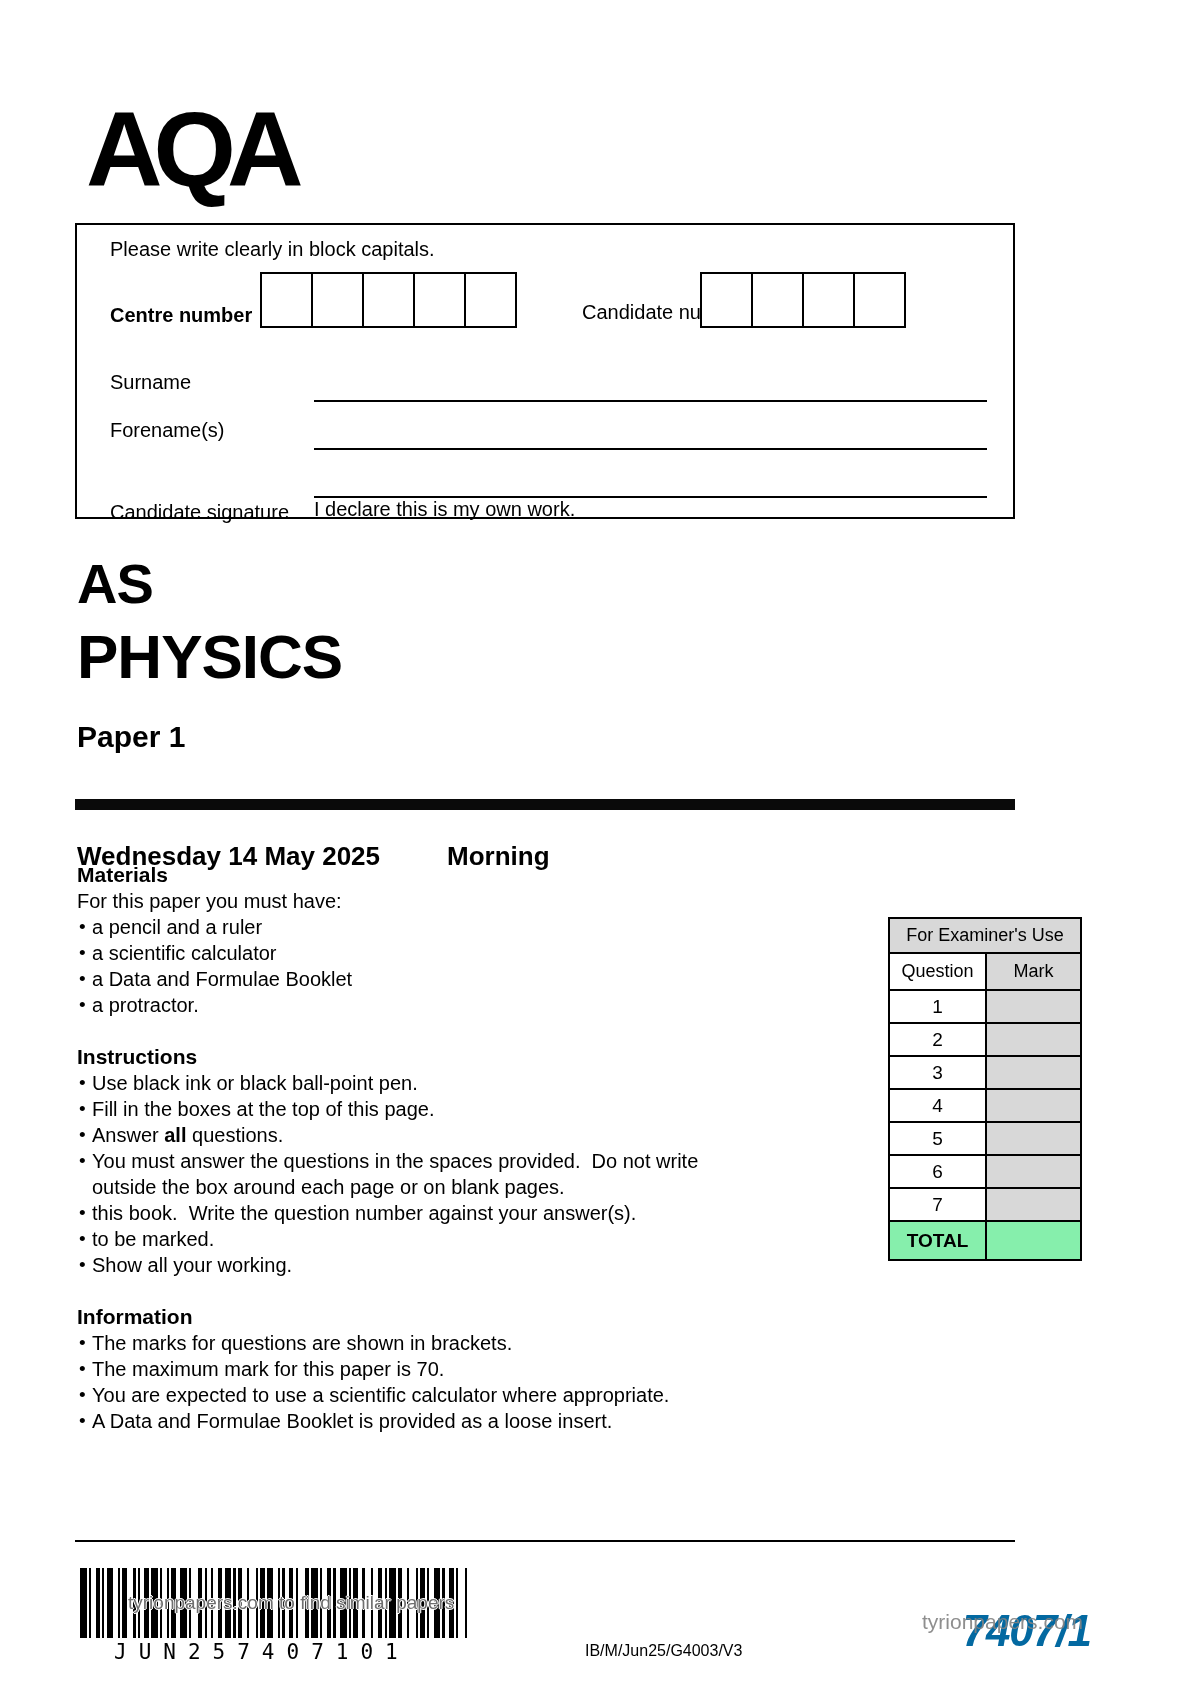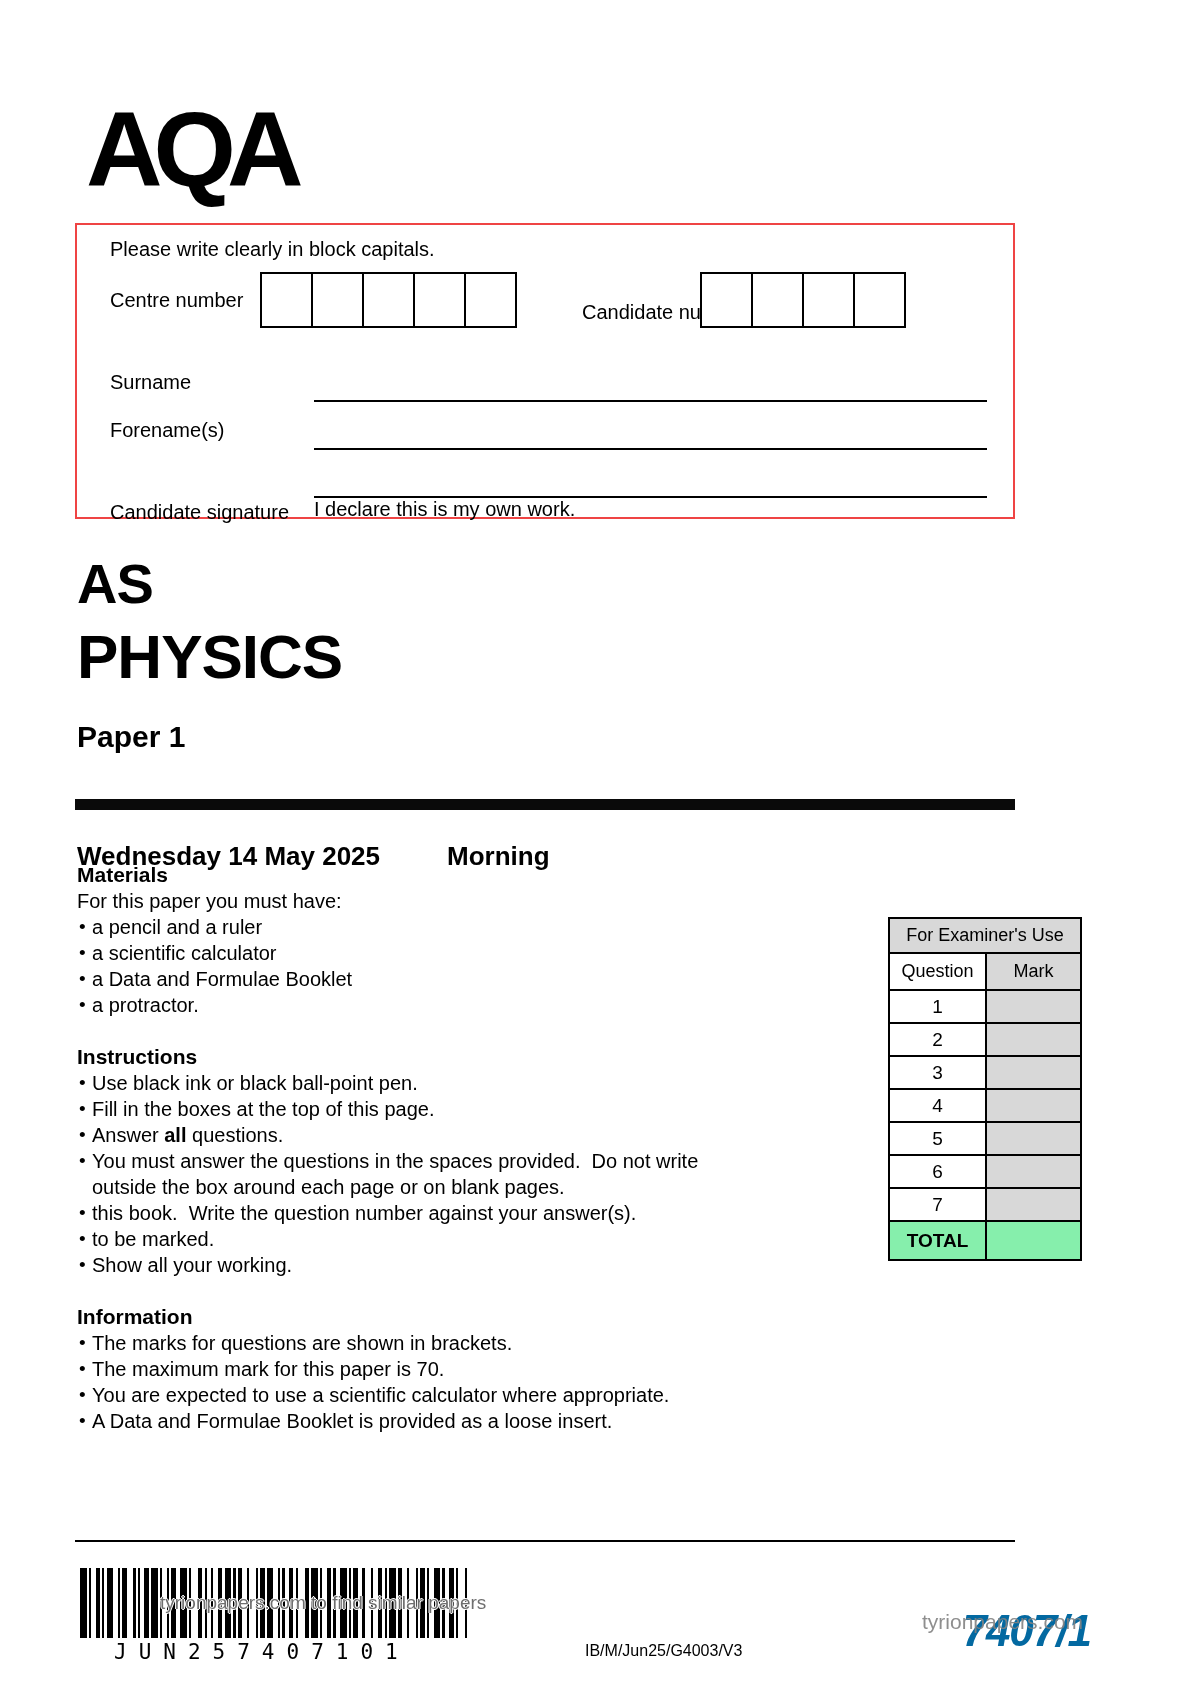--- a/index.html
+++ b/index.html
@@ -4,24 +4,24 @@
 <style>
   html,body{margin:0;padding:0;background:#fff;}
   .page{position:relative;width:1191px;height:1684px;background:#fff;overflow:hidden;
         font-family:"Liberation Sans",sans-serif;color:#000;}
 
   
   .logo{position:absolute;left:86px;top:96px;font-size:106px;font-weight:900;
         letter-spacing:-9px;line-height:1;font-family:"Liberation Sans",sans-serif;}
 
   
-  .cand-box{position:absolute;left:75px;top:223px;width:936px;height:292px;border:2px solid #ef4444;}
+  .cand-box{position:absolute;left:75px;top:223px;width:936px;height:292px;border:2px solid #000000;}
   .cb-instr{position:absolute;left:33px;top:13px;font-size:20px;}
   .cb-label{position:absolute;font-size:20px;}
-  .lbl-centre{left:33px;top:64px;}
+  .lbl-centre{left:33px;top:79px;font-weight:bold;}
   .lbl-cand{left:505px;top:76px;}
   .cells{position:absolute;display:flex;}
   .cells-centre{left:183px;top:47px;}
   .cells-cand{left:623px;top:47px;}
   .cell{width:49px;height:52px;border:2px solid #000;background:#fff;}
   .cell + .cell{margin-left:-2px;}
   .lbl-surname{left:33px;top:146px;}
   .lbl-forename{left:33px;top:194px;}
   .lbl-signature{left:33px;top:242px;margin-top:34px;}
   .write-line{position:absolute;left:237px;width:673px;border-bottom:2px solid #000;height:0;}
@@ -66,21 +66,21 @@
   
   .rule{position:absolute;left:75px;top:1540px;width:940px;border-top:2px solid #000;}
   .barcode{position:absolute;left:80px;top:1568px;width:392px;}
   .barcode-bars{display:flex;width:392px;height:70px;}
   .barcode-bars span{height:100%;flex:0 0 auto;}
   .bcbar{background:#000;}
   .bcgap{background:#fff;}
   .barcode-text{margin-top:2px;padding-left:34px;font-family:"DejaVu Sans Mono",monospace;
                 font-size:21px;letter-spacing:12px;white-space:nowrap;}
   .bc-watermark{position:absolute;left:128px;top:1592px;font-size:19px;color:#6f6f6f;white-space:nowrap;
-                text-shadow:-1px 0 #fff,1px 0 #fff,0 -1px #fff,0 1px #fff;padding-left:32px;}
+                text-shadow:-1px 0 #fff,1px 0 #fff,0 -1px #fff,0 1px #fff;}
   .footer-ref{position:absolute;left:585px;top:1642px;font-size:16px;}
   .paper-code{position:absolute;right:100px;top:1606px;font-size:44px;font-weight:bold;
               font-style:italic;letter-spacing:-1px;color:#0369a1;}
   .wm-right{position:absolute;left:922px;top:1610px;font-size:21px;color:rgba(130,130,130,0.9);white-space:nowrap;}
 </style>
 </head>
 <body>
 
 <div class="page">
 

